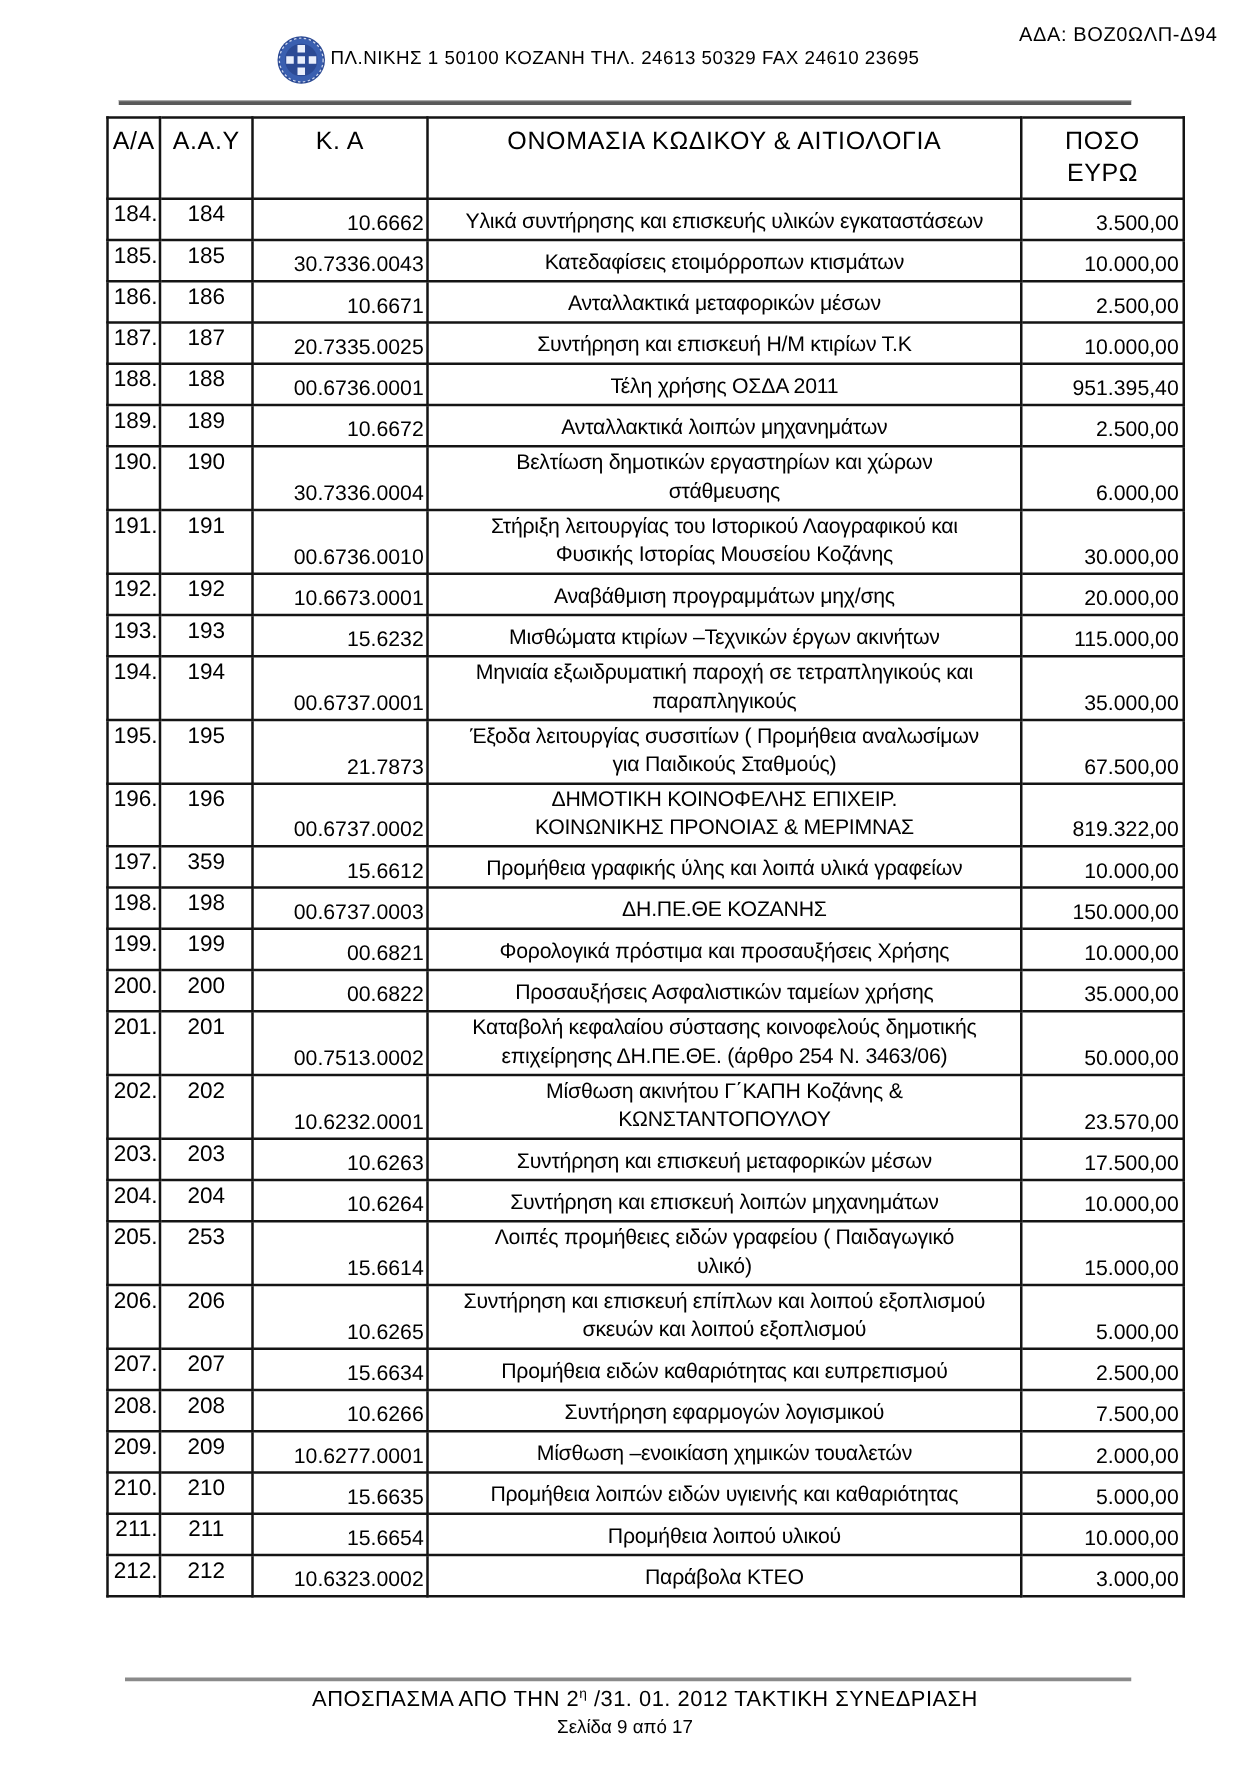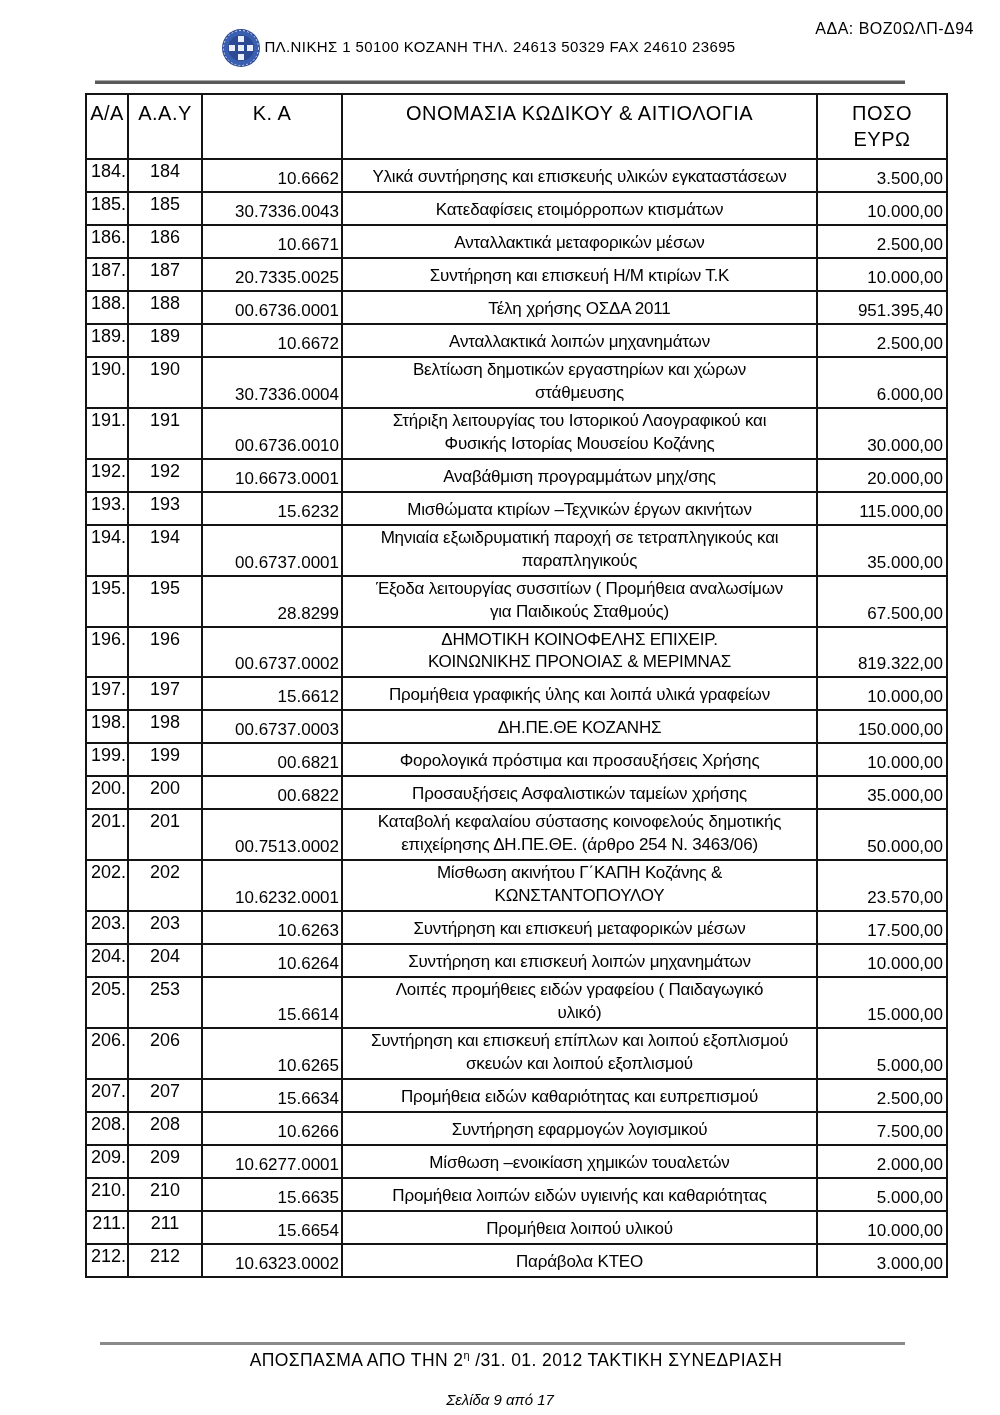--- a/index.html
+++ b/index.html
@@ -67,21 +67,21 @@
   
   .footer-rule {
     position:absolute; top:1342px; left:100px; width:805px; height:3px;
     background:#8a8a8a;
   }
   .footer {
     position:absolute; top:1349px; left:0; width:1000px; text-align:center;
   }
   .footer-line1 { font-size:17.5px; letter-spacing:0.4px;margin-left:32px; }
   .footer-line1 sup { font-size:11px; }
-  .footer-line2 { font-size:15px; margin-top:20px;font-style:italic; }
+  .footer-line2 { font-size:15px; margin-top:3px; }
 </style>
 </head>
 <body>
 
 <div class="ada">ΑΔΑ: ΒΟΖ0ΩΛΠ-Δ94</div>
 
 <span class="logo">
   <svg width="40" height="40" viewBox="0 0 40 40" aria-hidden="true">
     <circle cx="20" cy="20" r="19" fill="#2c4a94"></circle>
     <circle cx="20" cy="20" r="17.5" fill="#3a5fb0" stroke="#cfd8ee" stroke-width="1" stroke-dasharray="2 2"></circle>
@@ -208,38 +208,38 @@
     <td class="c-aay">194</td>
     <td class="c-ka">00.6737.0001</td>
     <td class="c-name">Μηνιαία εξωιδρυματική παροχή σε τετραπληγικούς και
 παραπληγικούς</td>
     <td class="c-amount">35.000,00</td>
   </tr>
 
   <tr>
     <td class="c-aa">195.</td>
     <td class="c-aay">195</td>
-    <td class="c-ka">28.8299</td>
+    <td class="c-ka">21.7873</td>
     <td class="c-name">Έξοδα λειτουργίας συσσιτίων ( Προμήθεια αναλωσίμων
 για Παιδικούς Σταθμούς)</td>
     <td class="c-amount">67.500,00</td>
   </tr>
 
   <tr>
     <td class="c-aa">196.</td>
     <td class="c-aay">196</td>
     <td class="c-ka">00.6737.0002</td>
     <td class="c-name">ΔΗΜΟΤΙΚΗ ΚΟΙΝΟΦΕΛΗΣ ΕΠΙΧΕΙΡ.
 ΚΟΙΝΩΝΙΚΗΣ ΠΡΟΝΟΙΑΣ &amp; ΜΕΡΙΜΝΑΣ</td>
     <td class="c-amount">819.322,00</td>
   </tr>
 
   <tr>
     <td class="c-aa">197.</td>
-    <td class="c-aay">197</td>
+    <td class="c-aay">359</td>
     <td class="c-ka">15.6612</td>
     <td class="c-name">Προμήθεια γραφικής ύλης και λοιπά υλικά γραφείων</td>
     <td class="c-amount">10.000,00</td>
   </tr>
 
   <tr>
     <td class="c-aa">198.</td>
     <td class="c-aay">198</td>
     <td class="c-ka">00.6737.0003</td>
     <td class="c-name">ΔΗ.ΠΕ.ΘΕ ΚΟΖΑΝΗΣ</td>

